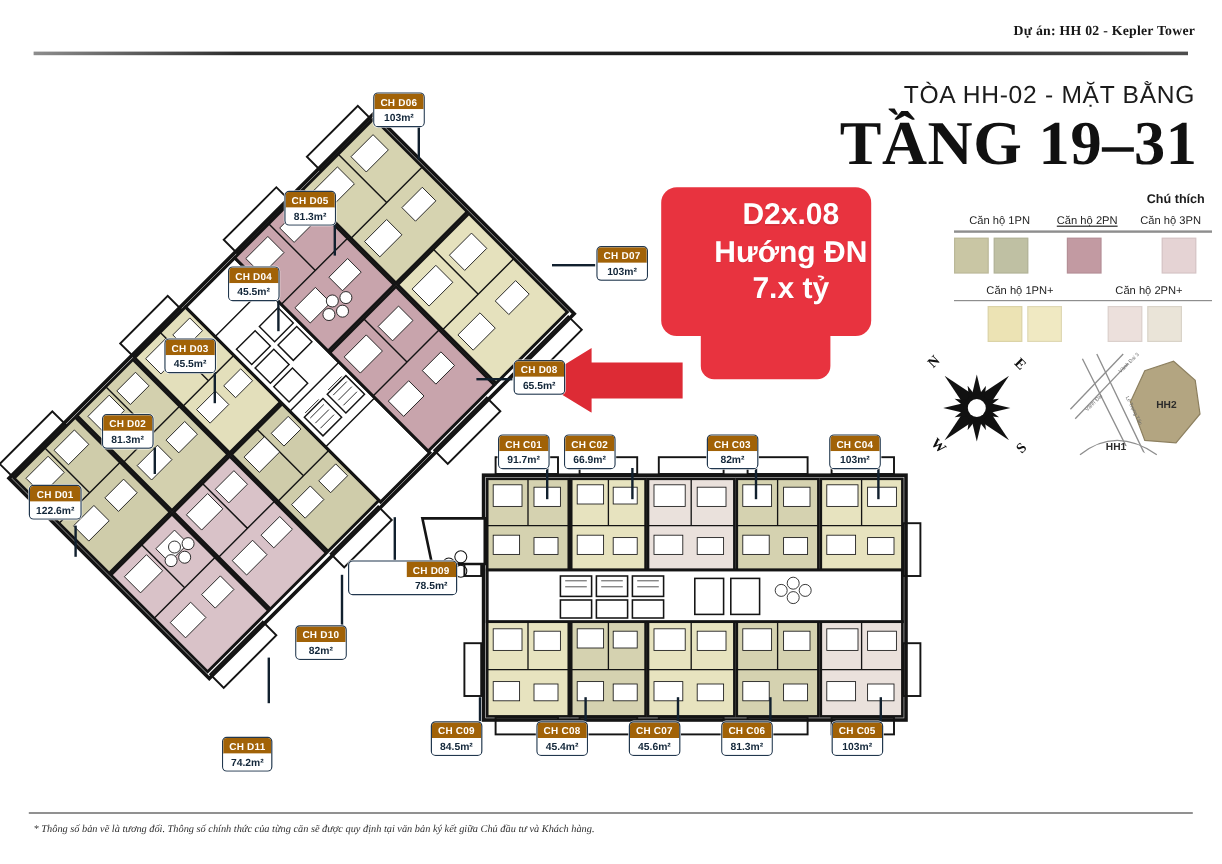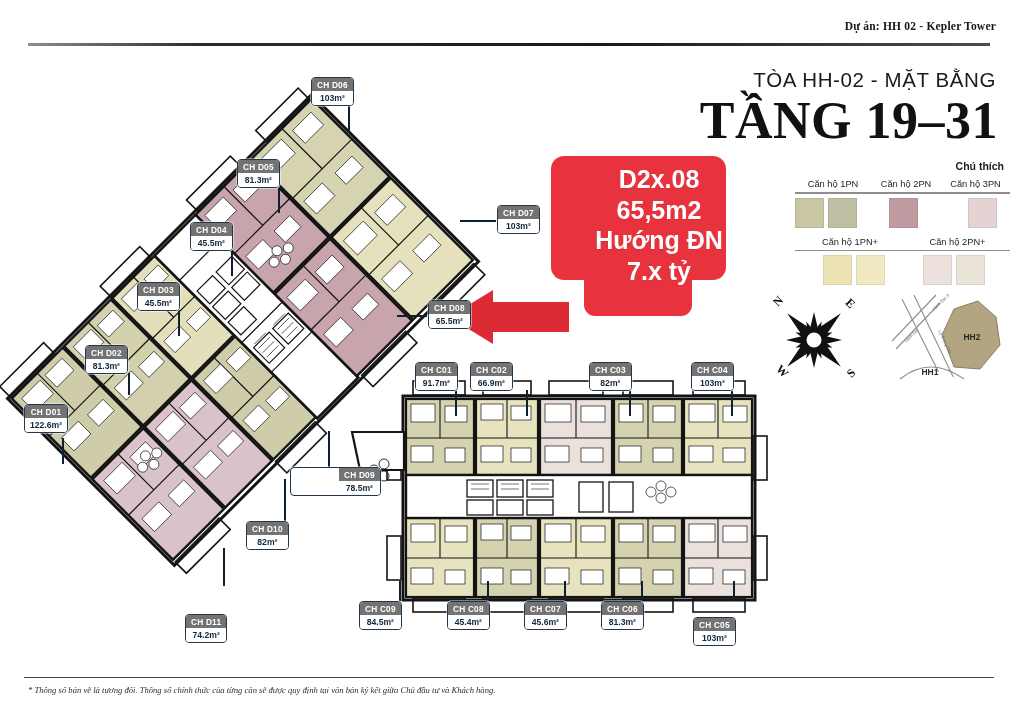--- a/index.html
+++ b/index.html
@@ -79,21 +79,21 @@
   }
   .legend-swatches { display: flex; }
   .sw {
     width: 27px; height: 28px;
     margin-right: 4px;
     border: 1px solid rgba(0,0,0,0.07);
   }
   .sw-gap { width: 16px; height: 28px; }
   
   .r1-c1 { width: 76px; }
-  .r1-c2 { width: 70px; }
+  .r1-c2 { width: 70px; text-decoration: underline; }
   .r1-c3 { width: 69px; }
   
   .r2-c1 { width: 110px; }
   .r2-c2 { width: 105px; }
   
   #compass {
     position: absolute;
     left: 762px; top: 288px;
     width: 105px; height: 100px;
   }
@@ -152,21 +152,21 @@
   .plan-label {
     position: absolute;
     background: #ffffff;
     border: 1.2px solid #21374e;
     border-radius: 4px;
     overflow: hidden;
     box-shadow: 0 0 0 0.5px rgba(255,255,255,0.9);
     z-index: 30;
   }
   .pl-head {
-    background: #737373;
+    background: #a16207;
     color: #ffffff;
     font-size: 8.3px;
     font-weight: bold;
     letter-spacing: 0.2px;
     text-align: center;
     padding: 1.5px 5px 1.8px 5px;
     white-space: nowrap;
   }
   .pl-area {
     color: #13273a;
@@ -473,21 +473,20 @@
 
 <svg id="arrow" viewBox="0 0 122 54">
   <path d="M122,12 L46,12 L46,0 L2,27 L46,54 L46,42 L122,42 Z" fill="#dd2b35"></path>
 </svg>
 
 <div id="callout">
   <div id="callout-tail"></div>
   <div id="callout-box"></div>
   <div id="callout-text">
     <div>D2x.08</div>
-    <div>65,5m2</div>
     <div>Hướng ĐN</div>
     <div>7.x tỷ</div>
   </div>
 </div>
 
 <div id="compass">
   <svg width="105" height="100" viewBox="0 0 105 100">
     <g transform="translate(52,52) rotate(45)">
       <path d="M0,-38 L6,-8 L0,0 L-6,-8 Z" fill="#111"></path>
       <path d="M0,38 L6,8 L0,0 L-6,8 Z" fill="#111"></path>
@@ -611,21 +610,21 @@
     <div class="plan-label" style="left: 589px; top: 362px;">
       <div class="pl-head">CH C03</div>
       <div class="pl-area">82m²</div>
     </div>
     <div class="leader" style="left: 629px; top: 390px; width: 1.6px; height: 26px;"></div>
     <div class="plan-label" style="left: 691px; top: 362px;">
       <div class="pl-head">CH C04</div>
       <div class="pl-area">103m²</div>
     </div>
     <div class="leader" style="left: 731px; top: 390px; width: 1.6px; height: 26px;"></div>
-    <div class="plan-label" style="left: 693px; top: 601px; margin-top: 16px;">
+    <div class="plan-label" style="left: 693px; top: 601px;">
       <div class="pl-head">CH C05</div>
       <div class="pl-area">103m²</div>
     </div>
     <div class="leader" style="left: 733px; top: 581px; width: 1.6px; height: 20px;"></div>
     <div class="plan-label" style="left: 601px; top: 601px;">
       <div class="pl-head">CH C06</div>
       <div class="pl-area">81.3m²</div>
     </div>
     <div class="leader" style="left: 641px; top: 581px; width: 1.6px; height: 20px;"></div>
     <div class="plan-label" style="left: 524px; top: 601px;">

